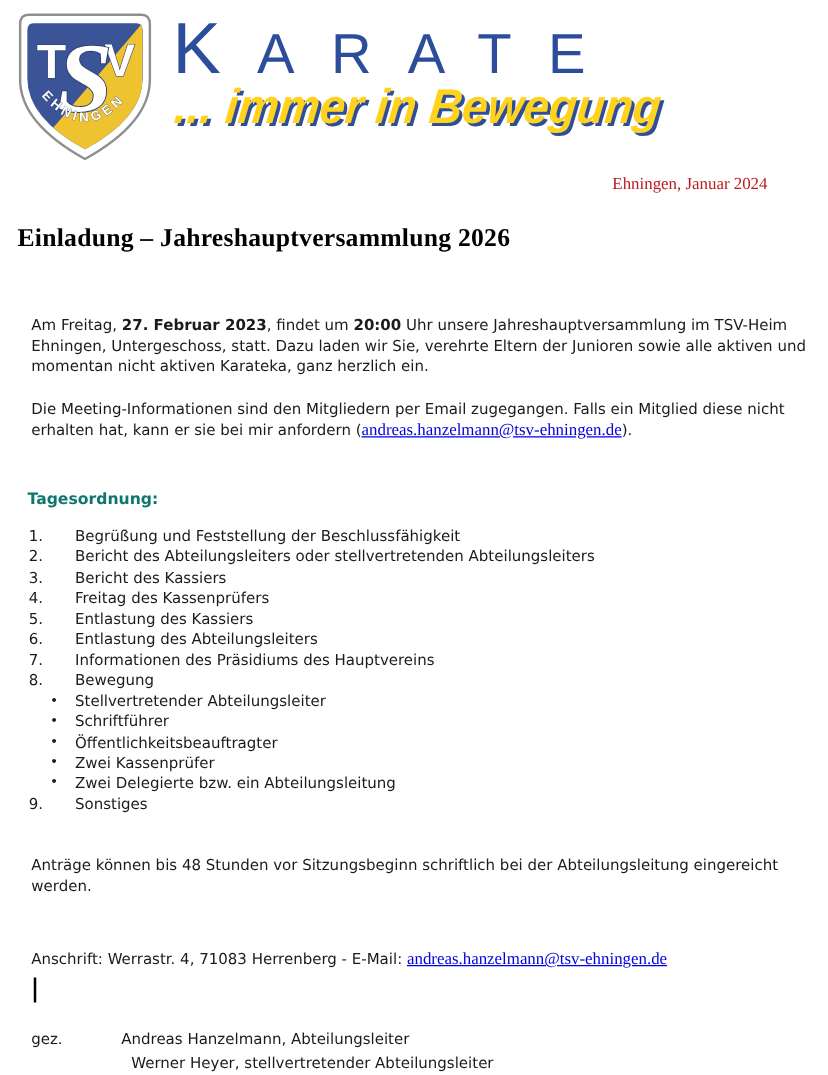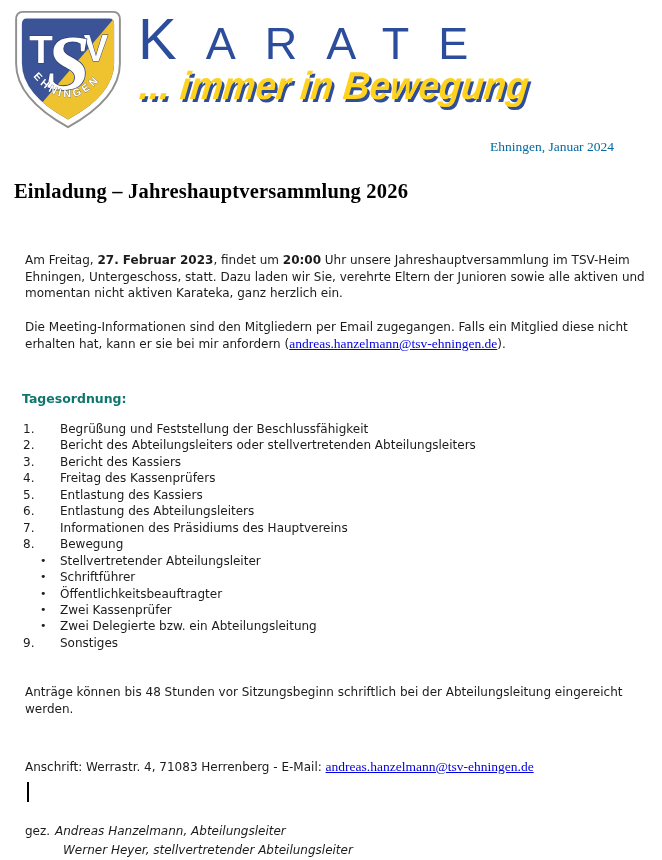--- a/index.html
+++ b/index.html
@@ -14,21 +14,21 @@
                  font-weight:400; white-space:nowrap; }
   .brand-title .first { font-size:58px; }
   .brand-title .rest  { font-size:45px; }
   .tagline { position:absolute; left:142px; top:64px; font-family:"Liberation Sans", sans-serif;
              font-style:italic; font-weight:bold; font-size:39px; color:#FFD21E;
              text-shadow:3px 3px 0 #2E4E9C; transform:skewX(-6deg) scaleX(0.94);
              transform-origin:left top; white-space:nowrap; letter-spacing:0px; }
 
   
   .dateline { position:absolute; right:48px; top:139px; font-family:"Liberation Serif", serif;
-              font-size:13.5px; color:#0369a1; }
+              font-size:13.5px; color:#b91c1c; }
   .heading { position:absolute; left:14px; top:180px; font-family:"Liberation Serif", serif;
              font-weight:bold; font-size:20.5px; color:#000; letter-spacing:0.2px; }
 
   
   .body { font-size:12px; line-height:16.5px; color:#1b1b1b; }
   .p-intro      { position:absolute; left:25px; top:252px; width:625px; }
   .p-emailinfo  { position:absolute; left:25px; top:319px; width:625px; }
   .agenda-title { position:absolute; left:22px; top:391px; font-weight:bold; font-size:12.5px; color:#0f766e; }
   .agenda      { position:absolute; left:23px; top:421px; width:625px; font-size:12px; line-height:16.45px; color:#1b1b1b; }
   .agenda-row  { display:grid; grid-template-columns:37px 1fr; }
@@ -37,22 +37,22 @@
   .p-antraege  { position:absolute; left:25px; top:684px; width:625px; }
   .p-anschrift { position:absolute; left:25px; top:759px; width:630px; white-space:nowrap; }
 
   b { font-weight:bold; }
   a.email { font-family:"Liberation Serif", serif; font-size:13.5px; color:#0000E0;
             text-decoration:underline; cursor:pointer; }
 
   
   .caret { position:absolute; left:27px; top:782px; width:1.5px; height:20px; background:#000; }
   .signature { position:absolute; left:25px; top:822px; font-size:12px; line-height:18.5px; color:#1b1b1b; }
-  .sig-row { display:grid; grid-template-columns:30px 1fr; }
-  .sig-row .sig-name { padding-left:0;font-style:italic; }
+  .sig-row { display:grid; grid-template-columns:30px 1fr;gap:42px; }
+  .sig-row .sig-name { padding-left:0; }
   .sig-row2 .sig-name { padding-left:8px; }
 </style>
 </head>
 <body>
 
 <div class="page">
 
   <svg class="logo" viewBox="0 0 120 128">
     <defs>
       <clipPath id="shieldClip">

